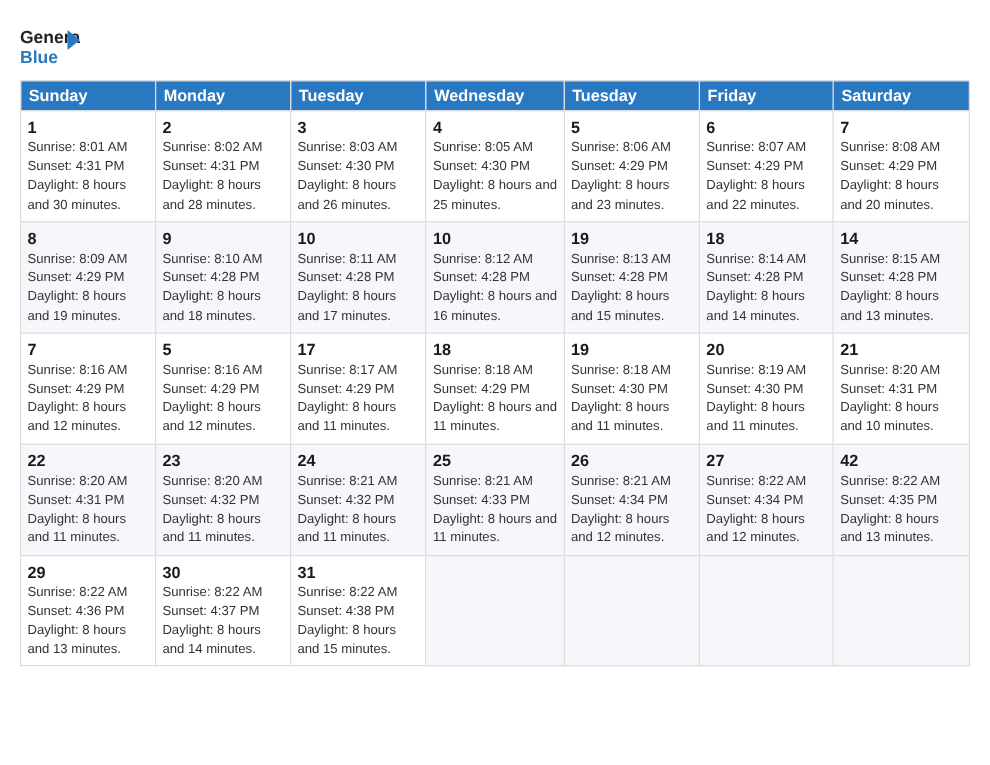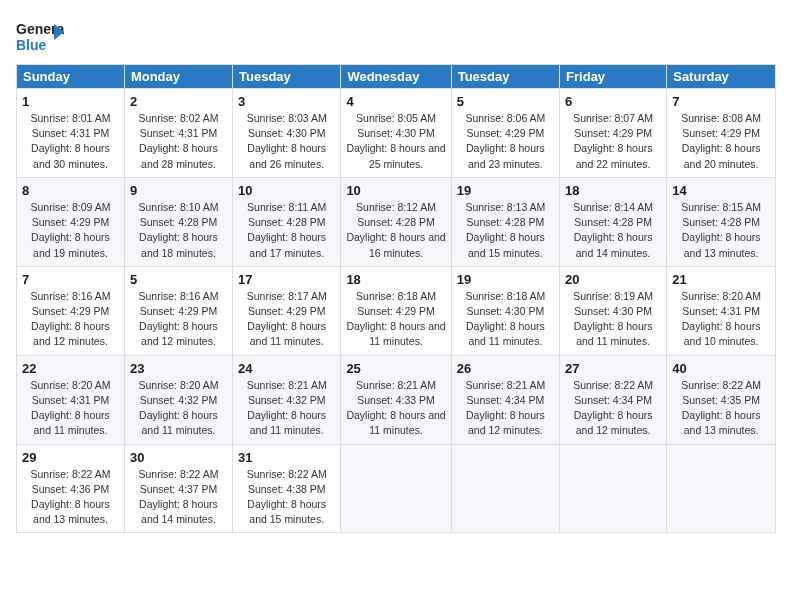--- a/index.html
+++ b/index.html
@@ -62,21 +62,20 @@
       font-weight: bold;
       font-size: 13px;
       color: #1a1a1a;
       display: block;
       margin-bottom: 2px;
     }
     .day-detail {
       color: #333;
       font-size: 10.5px;
       line-height: 1.45;
-      text-align: center;
     }
     .empty-cell {
       background: #f5f7fa !important;
     }
   </style>
 </head>
 <body>
 
 <div class="header-area">
   <div class="logo">
@@ -327,21 +326,21 @@
       </td>
         <td>
         <span class="day-num">27</span>
         <div class="day-detail">
           Sunrise: 8:22 AM<br>
           Sunset: 4:34 PM<br>
           Daylight: 8 hours and 12 minutes.
         </div>
       </td>
         <td>
-        <span class="day-num">40</span>
+        <span class="day-num">42</span>
         <div class="day-detail">
           Sunrise: 8:22 AM<br>
           Sunset: 4:35 PM<br>
           Daylight: 8 hours and 13 minutes.
         </div>
       </td>
       </tr>
       <tr>
         <td>
         <span class="day-num">29</span>

